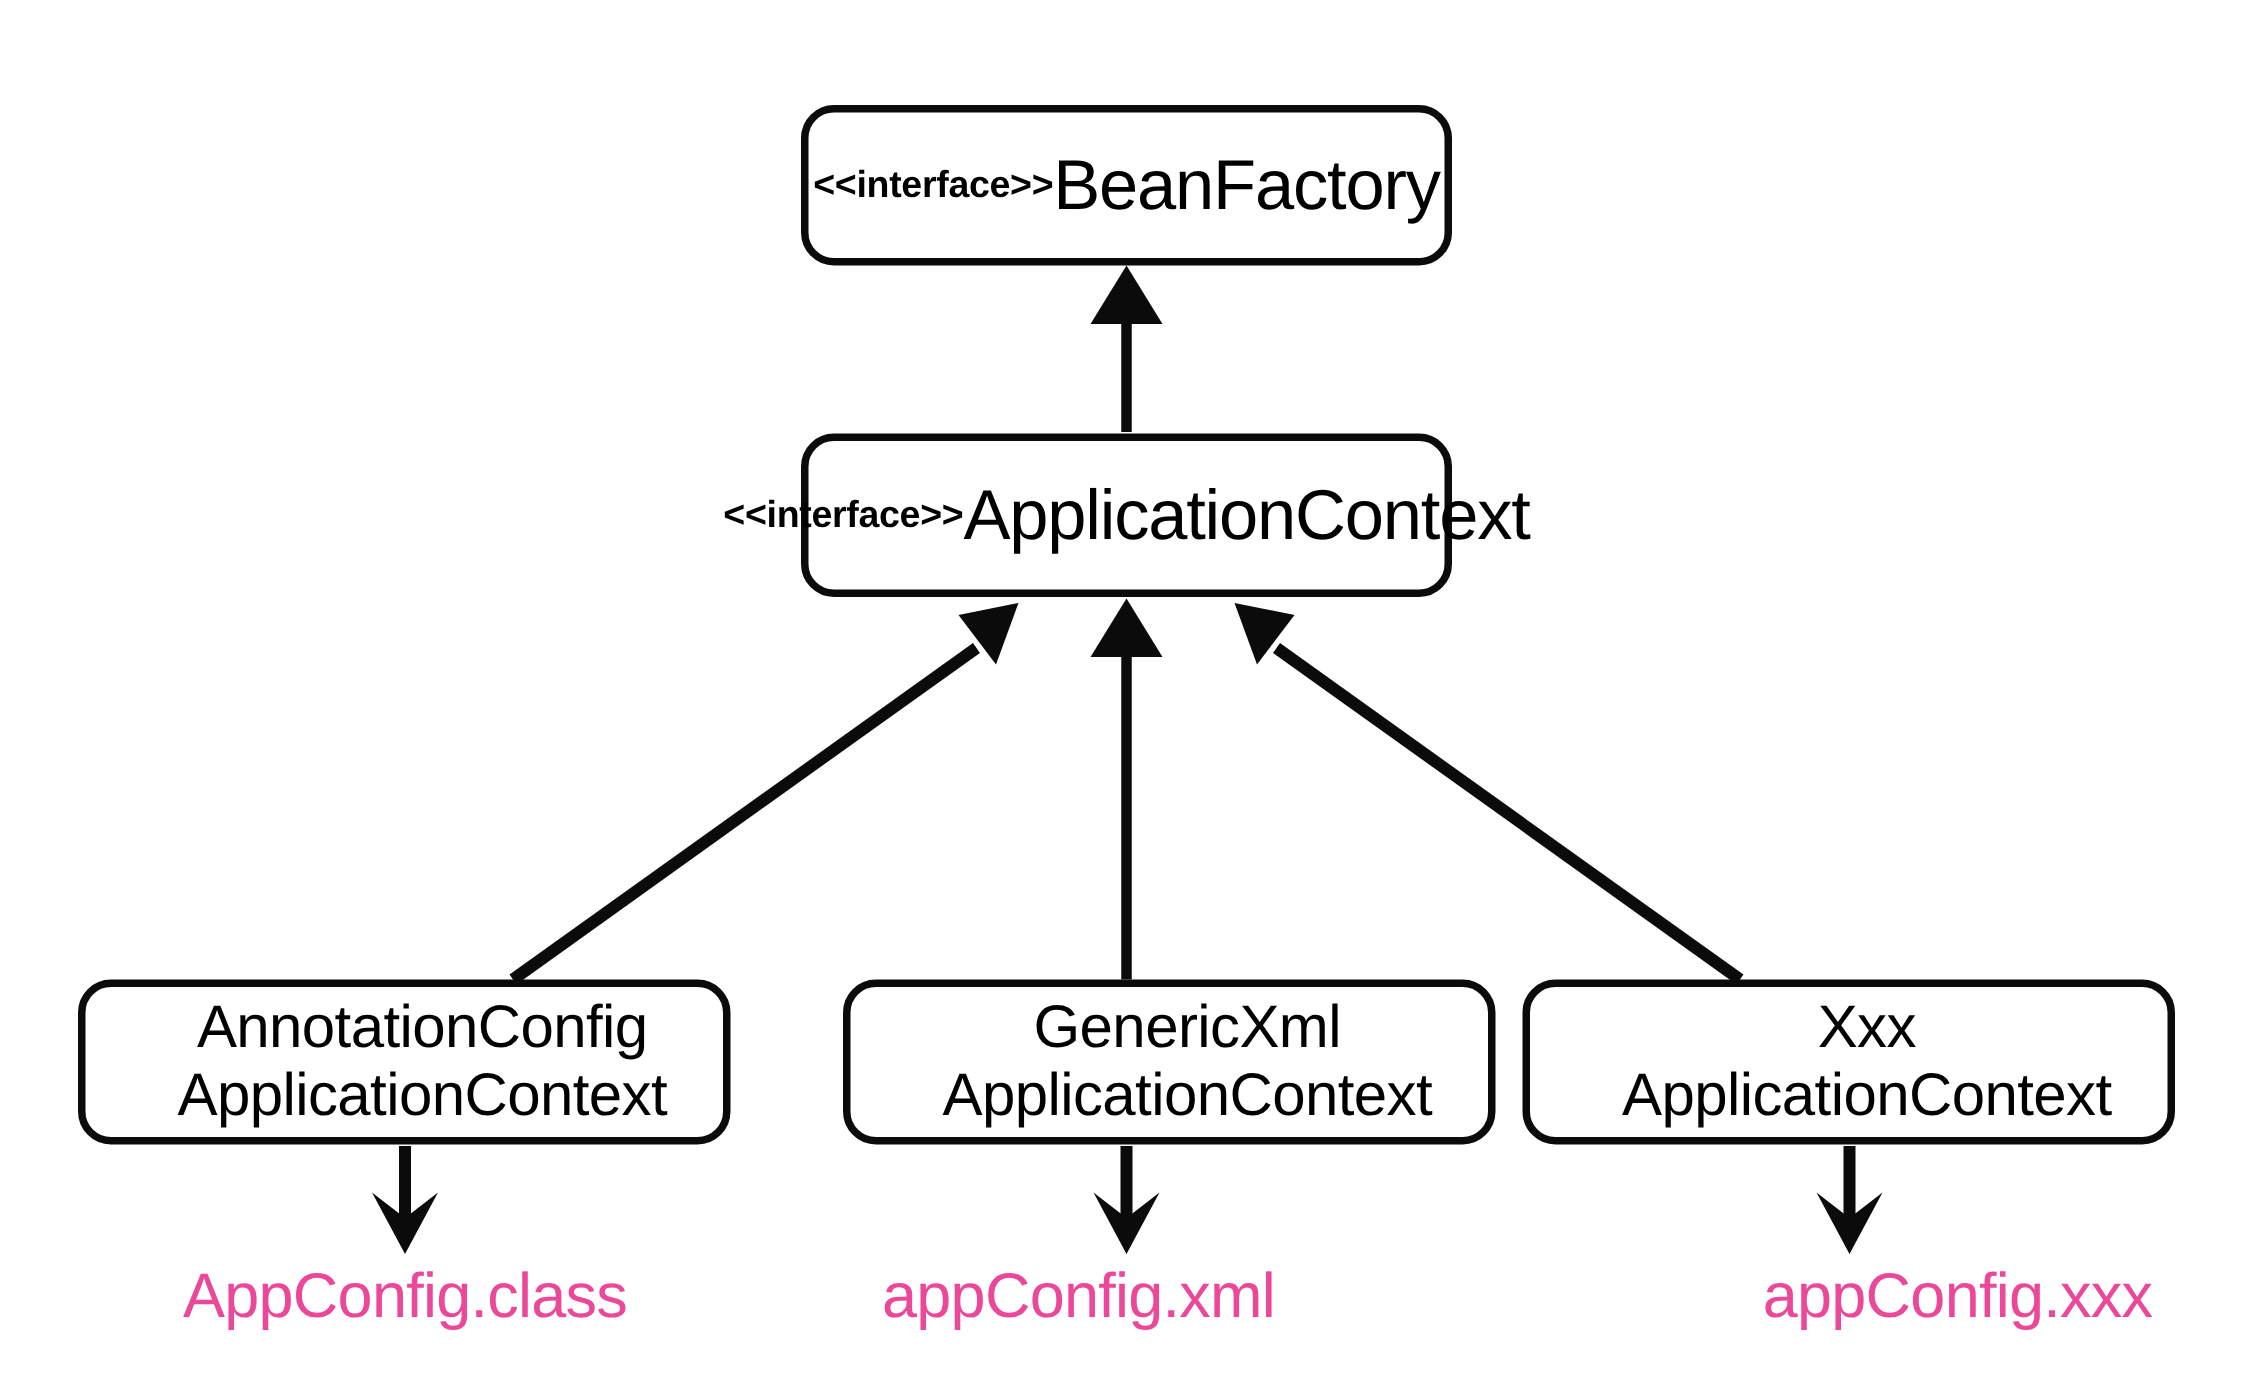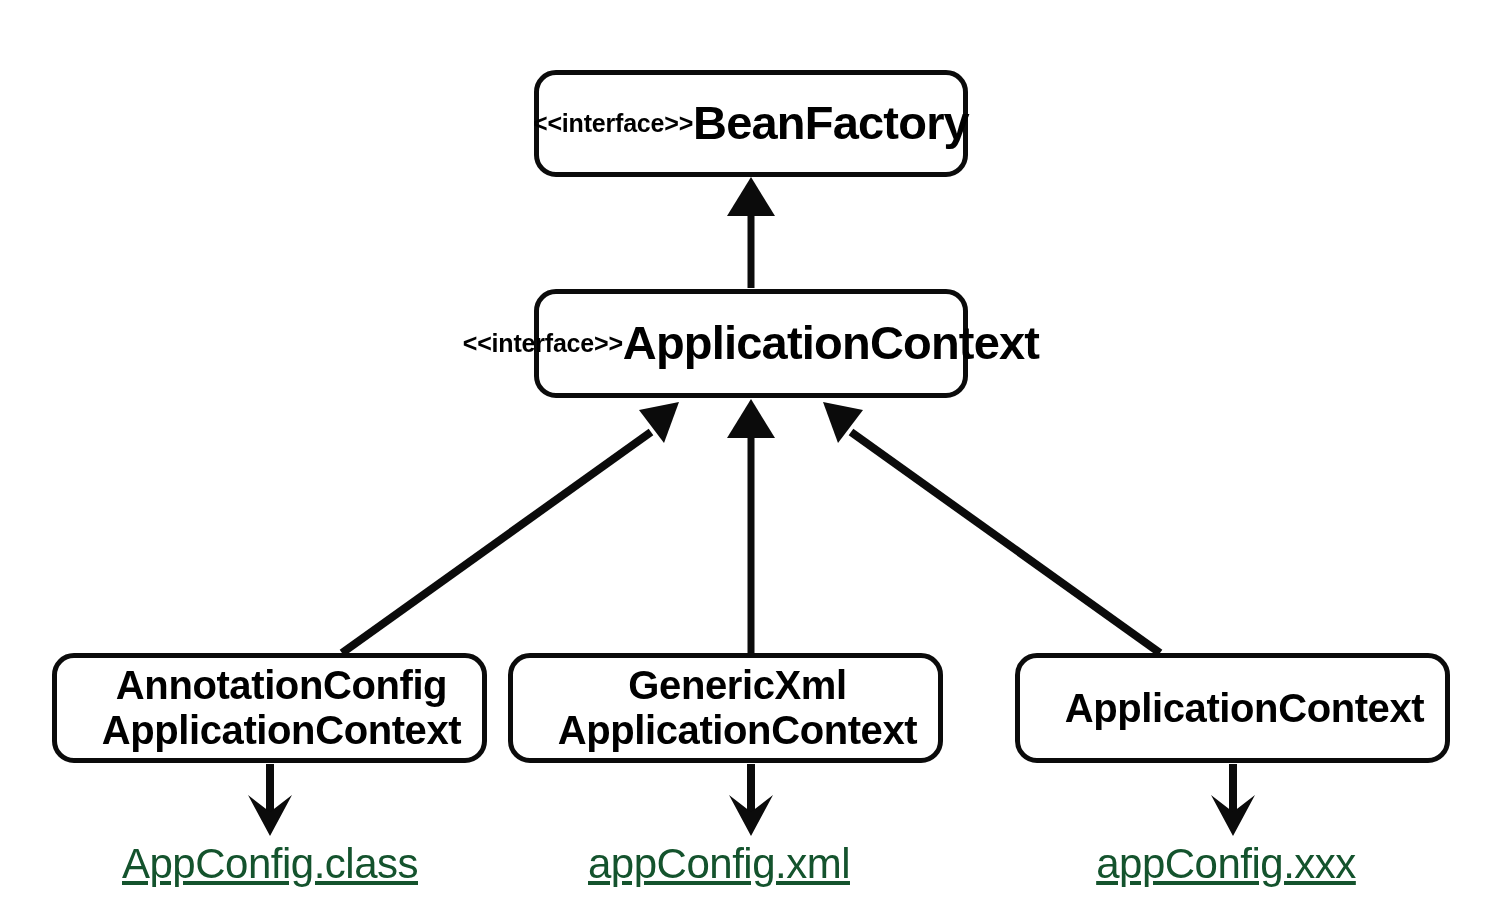--- a/index.html
+++ b/index.html
@@ -50,21 +50,21 @@
   .stereotype {
     font-size: 25px;
     font-weight: bold;
     letter-spacing: -0.2px;
     margin-bottom: 1px;
     white-space: nowrap;
   }
 
   .node-title {
     font-size: 47px;
-    font-weight: 700;
+    font-weight: 400;
     letter-spacing: -0.8px;
     white-space: nowrap;
   }
 
   .node-title.two-line {
     font-size: 40px;
     line-height: 1.12;
     letter-spacing: -0.4px;
   }
 
@@ -91,48 +91,47 @@
 
   
   #node-annotationconfig {
     left: 52px;
     top: 653px;
     width: 435px;
     height: 110px;
   }
 
   #node-genericxml {
-    left: 508px;
+    left: 562px;
     top: 653px;
     width: 435px;
     height: 110px;
   }
 
   #node-xxx {
     left: 1015px;
     top: 653px;
     width: 435px;
     height: 110px;
   }
 
   
   .resource-label {
     position: absolute;
     font-size: 42px;
     letter-spacing: -0.5px;
-    color: #14532d;
+    color: #ec4899;
     white-space: nowrap;
     text-align: center;
     transform: translateX(-50%);
-    text-decoration: underline;
   }
 
   #label-appconfig-class { left: 270px; top: 840px; }
   #label-appconfig-xml   { left: 719px; top: 840px; }
-  #label-appconfig-xxx   { left: 1226px; top: 840px; }
+  #label-appconfig-xxx   { left: 1305px; top: 840px; }
 </style>
 </head>
 <body>
 
 <div id="diagram-canvas">
 
   <svg id="connector-layer" viewBox="0 0 1500 924" xmlns="http://www.w3.org/2000/svg">
 
     <g>
       <line x1="751" y1="288" x2="751" y2="205" stroke="#0b0b0b" stroke-width="7" stroke-linecap="butt"></line>
@@ -189,20 +188,21 @@
 
   <div class="node-box" id="node-genericxml">
     <span class="node-title two-line">
       <span class="title-line">GenericXml</span>
       <span class="title-line">ApplicationContext</span>
     </span>
   </div>
 
   <div class="node-box" id="node-xxx">
     <span class="node-title two-line">
+      <span class="title-line">Xxx</span>
       <span class="title-line">ApplicationContext</span>
     </span>
   </div>
 
   <div class="resource-label" id="label-appconfig-class">AppConfig.class</div>
 
   <div class="resource-label" id="label-appconfig-xml">appConfig.xml</div>
 
   <div class="resource-label" id="label-appconfig-xxx">appConfig.xxx</div>
 

